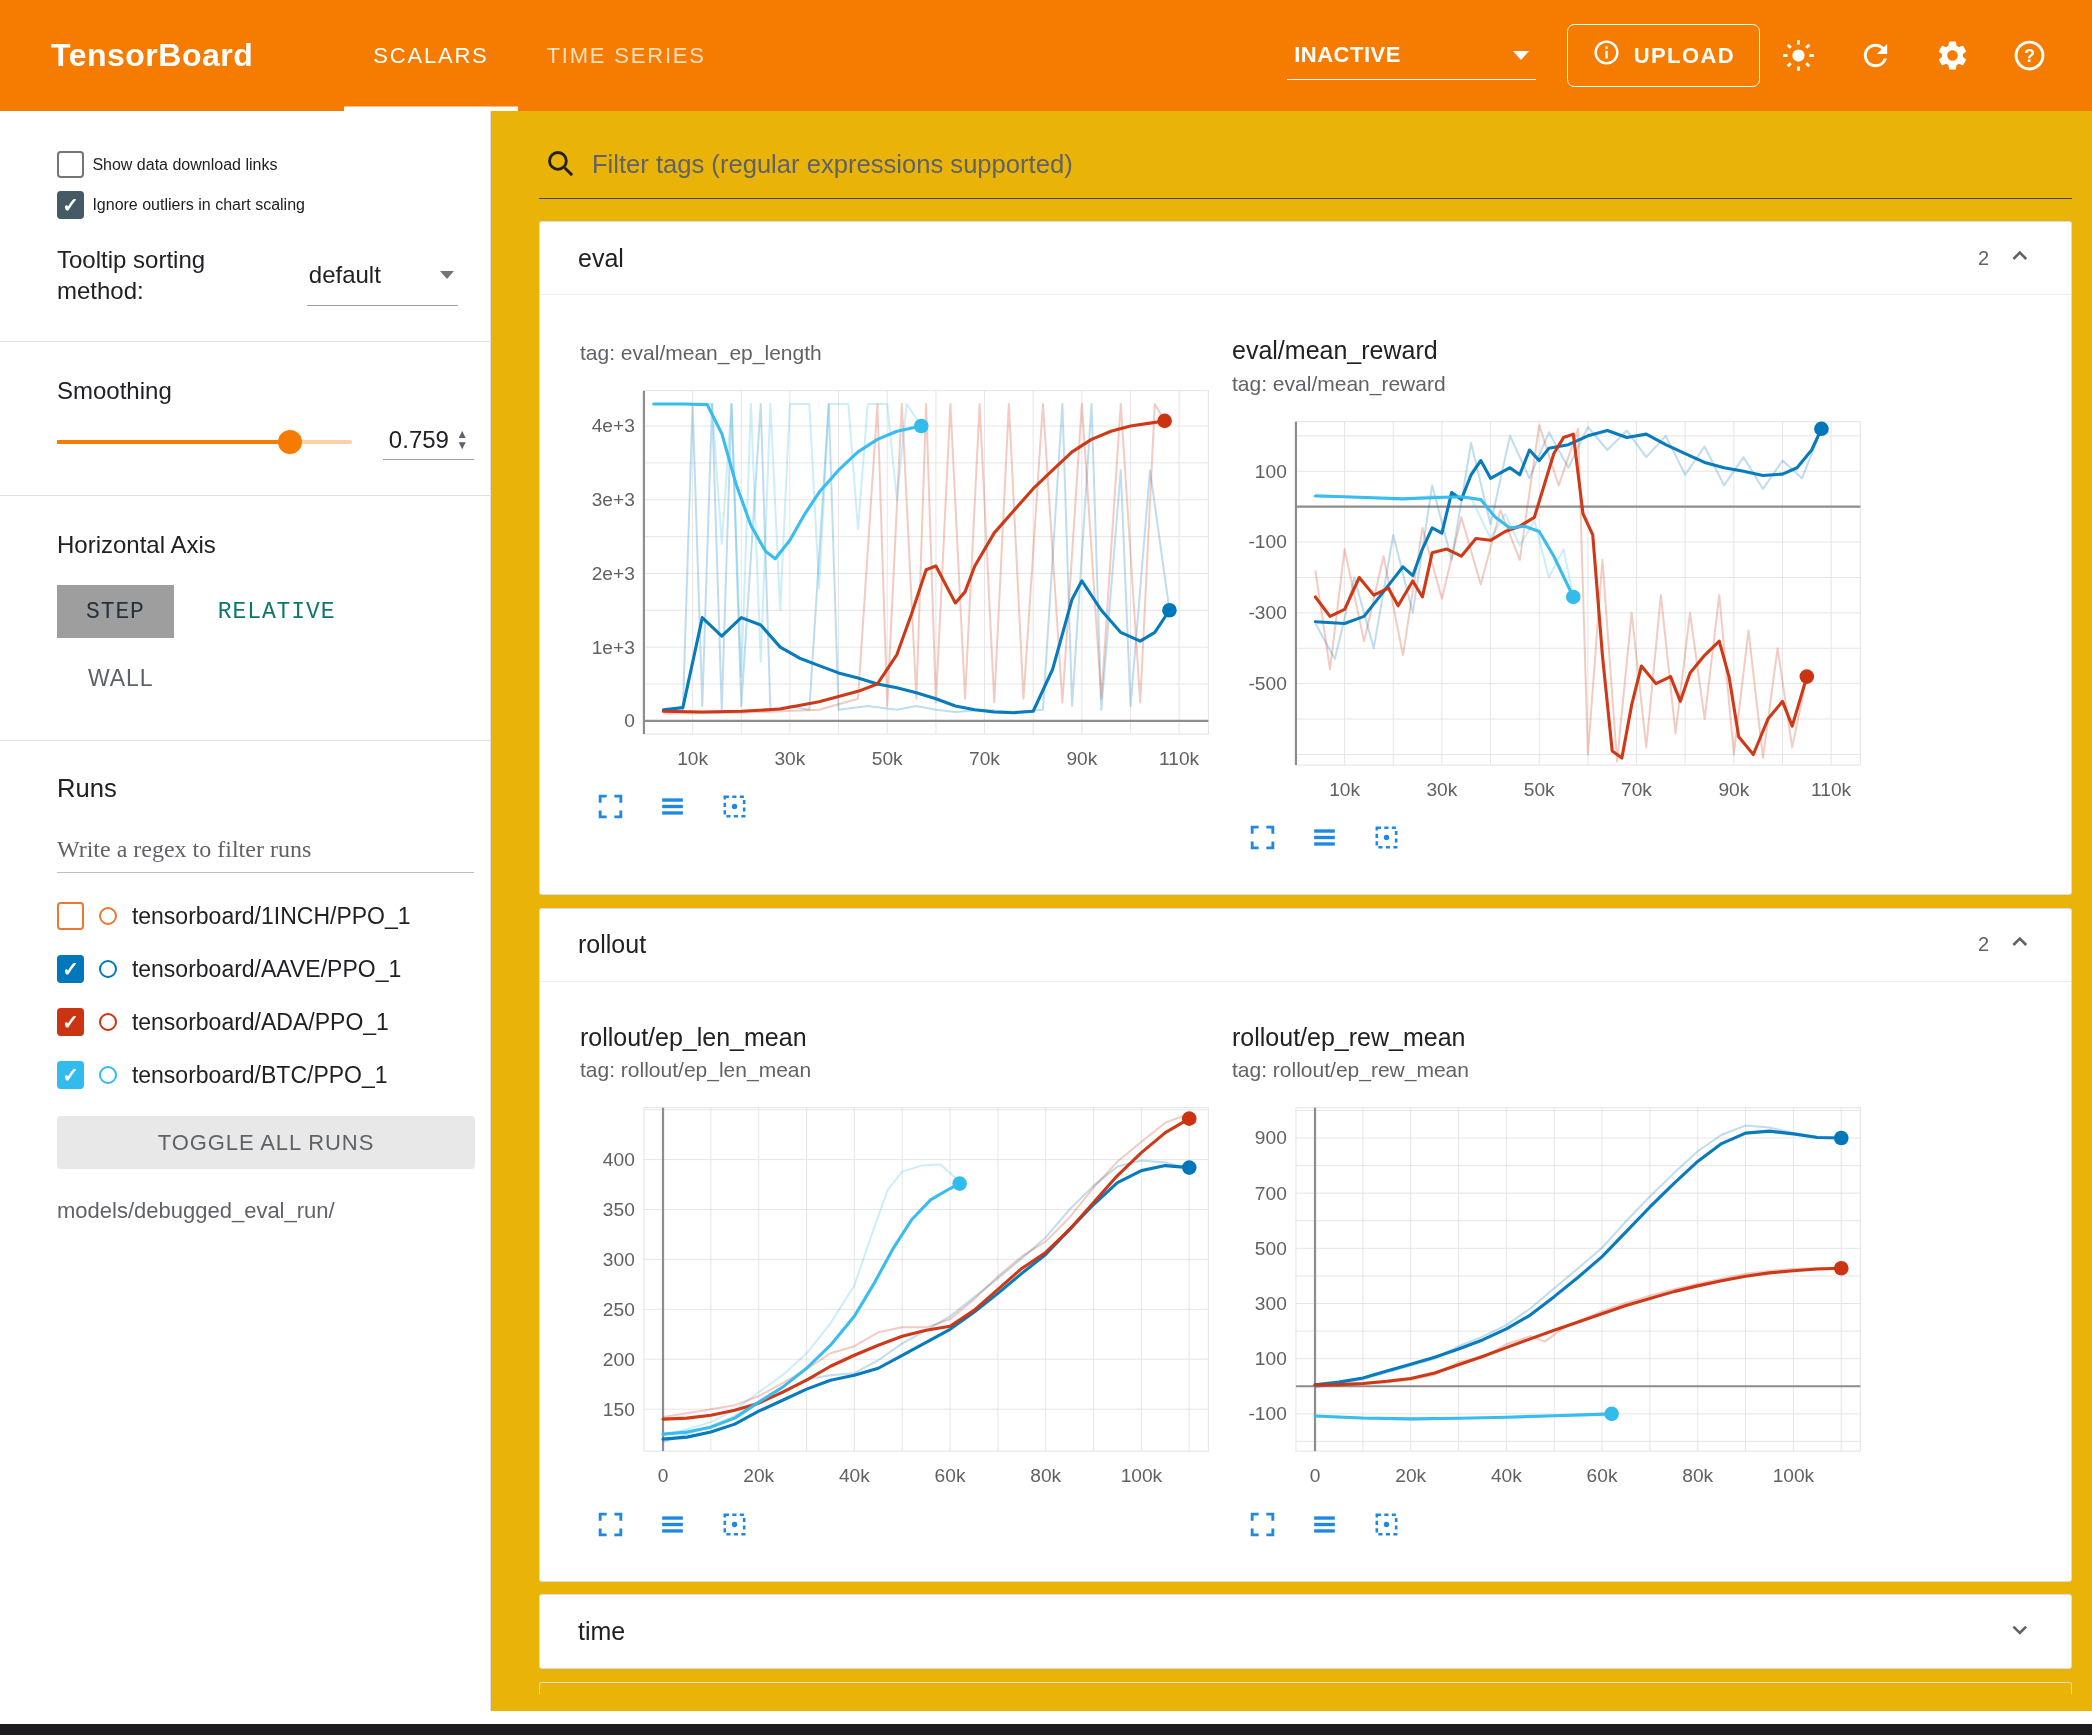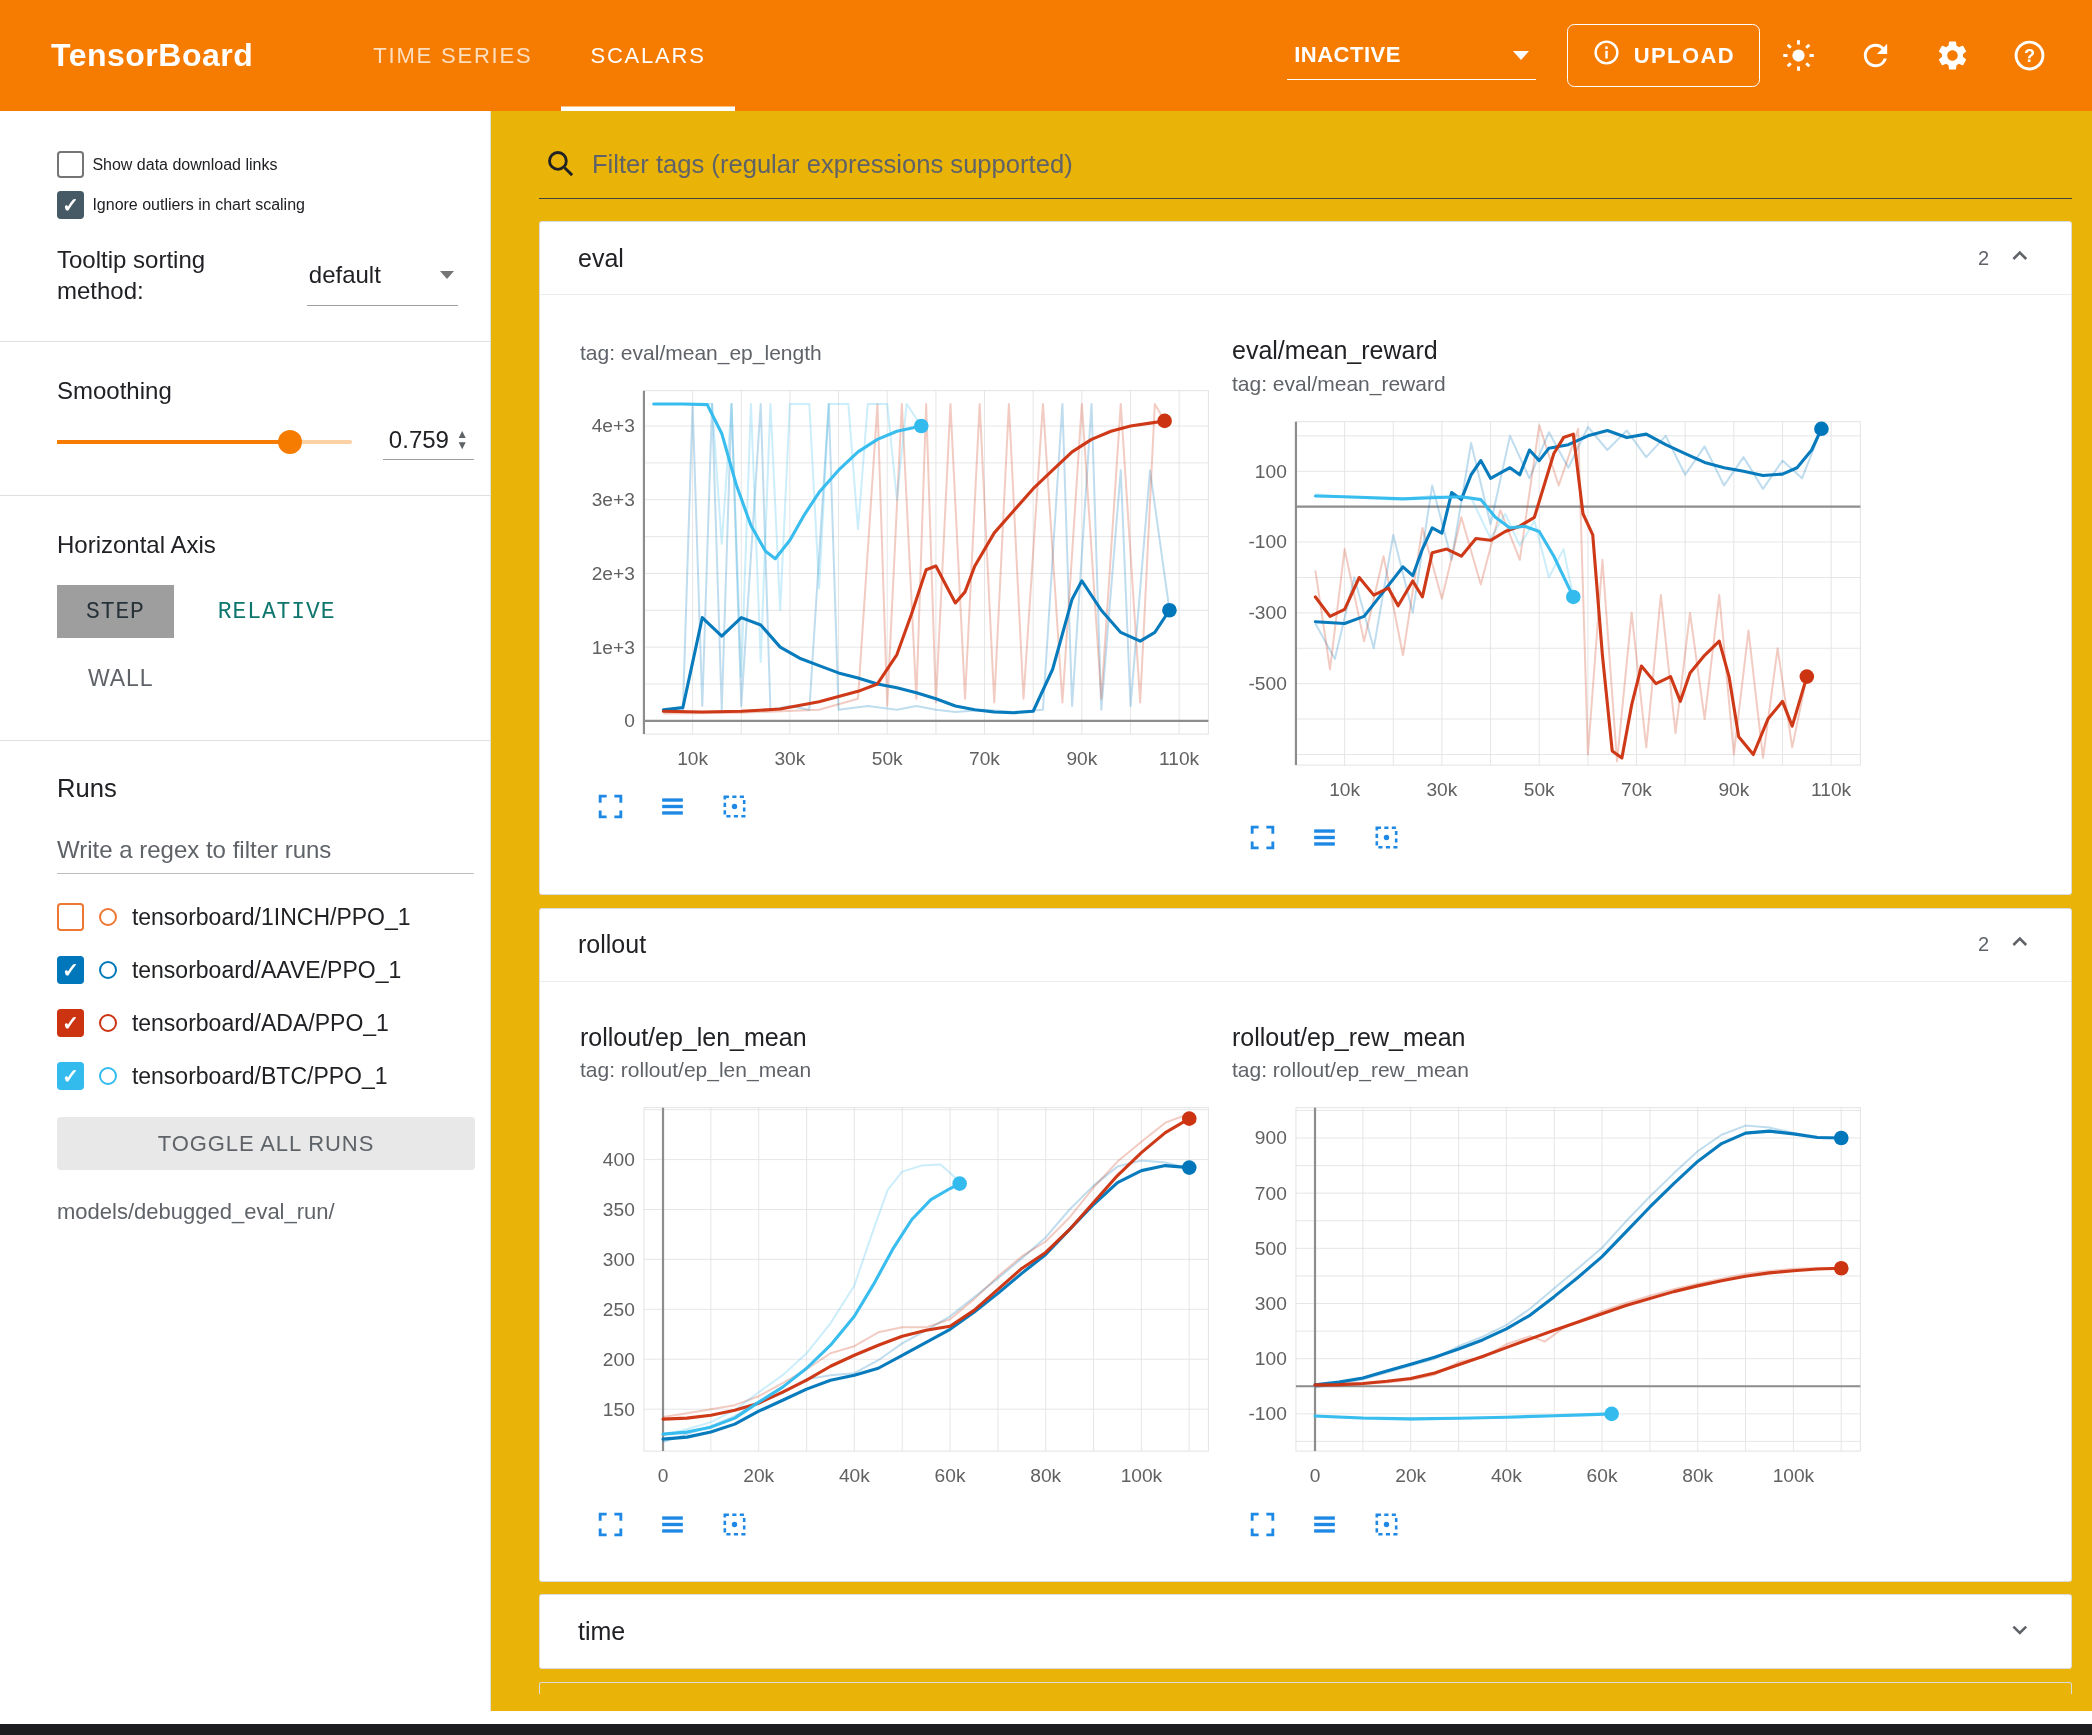--- a/index.html
+++ b/index.html
@@ -47,21 +47,21 @@
   padding:1.8px 5.5px 5.5px 5.5px;font-size:24px}
 .stepper{display:flex;flex-direction:column;font-size:12px;color:#5f6368;line-height:11px;cursor:pointer}
 .axis-buttons{display:flex;align-items:center;margin-top:25.6px;gap:44px}
 .axis-btn{padding:13.7px 29px;background:#9e9e9e;border:none;border-radius:0;font-size:23px;letter-spacing:0.9px;
   color:#263238;cursor:pointer;font-family:Liberation Mono, monospace}
 .axis-btn.text{background:none;color:#0f766e;padding:13.7px 0}
 .axis-wall{margin-top:12.8px;margin-left:31px;font-size:23px;letter-spacing:0.9px;color:#5f6368;
   background:none;border:none;padding:13.7px 0;cursor:pointer;font-family:inherit;display:block}
 .runs-title{font-size:25.6px;margin-top:33px}
 .runs-filter{margin-top:27.4px;border:none;border-bottom:0.9px solid #bdbdbd;font-size:24px;color:#202124;
-  padding:5.5px 0 9.1px 0;width:100%;background:none;outline:none;font-family:Liberation Sans, sans-serif}
+  padding:5.5px 0 9.1px 0;width:100%;background:none;outline:none;font-family:Liberation Serif, serif}
 .runs-filter::placeholder{color:#5f6368}
 .run-list{margin-top:16.4px}
 .run-row{display:flex;align-items:center;gap:14.6px;height:53px;font-size:23px;white-space:nowrap;cursor:pointer}
 .ring{width:18.3px;height:18.3px;border:2.7px solid #999;border-radius:50%;flex-shrink:0;background:#fff}
 .toggle-all{margin-top:14.6px;width:418px;height:53px;background:#e8e8e8;border:none;border-radius:3.7px;
   font-size:22px;letter-spacing:0.9px;color:#5f6368;cursor:pointer;font-family:inherit}
 .base-path{margin-top:29px;font-size:22px;color:#5f6368}
 
 .search-row{display:flex;align-items:center;gap:16.4px;border-bottom:1.8px solid #424242;padding:12.8px 3.7px 16.4px 5.5px}
 .search-input{border:none;outline:none;flex:1;font-size:25.6px;font-family:inherit;color:#202124;background:none}
@@ -82,22 +82,22 @@
 .tool-btn{background:none;border:none;width:38px;height:38px;display:flex;align-items:center;justify-content:center;cursor:pointer}
 .phantom-card{margin-top:12.8px;height:12px;border:0.9px solid #dadce0;border-bottom:none;border-radius:2.7px 2.7px 0 0}
 .bottom-strip{position:fixed;left:0;bottom:0;width:2092px;height:11px;background:#1d1d1f}
 </style>
 </head>
 <body>
 
 <header class="topbar">
   <div class="brand">TensorBoard</div>
   <nav class="tabs">
+    <div class="tab active">SCALARS</div>
     <div class="tab">TIME SERIES</div>
-    <div class="tab active">SCALARS</div>
   </nav>
   <div class="topbar-right">
     <div class="status-select">
       <span>INACTIVE</span>
       <span class="caret-down-white"></span>
     </div>
     <button class="upload-btn">
       <span>
         <svg width="29" height="29" viewBox="0 0 24 24">
             <circle cx="12" cy="12" r="9" stroke="#fff" stroke-width="2" fill="none"></circle>

